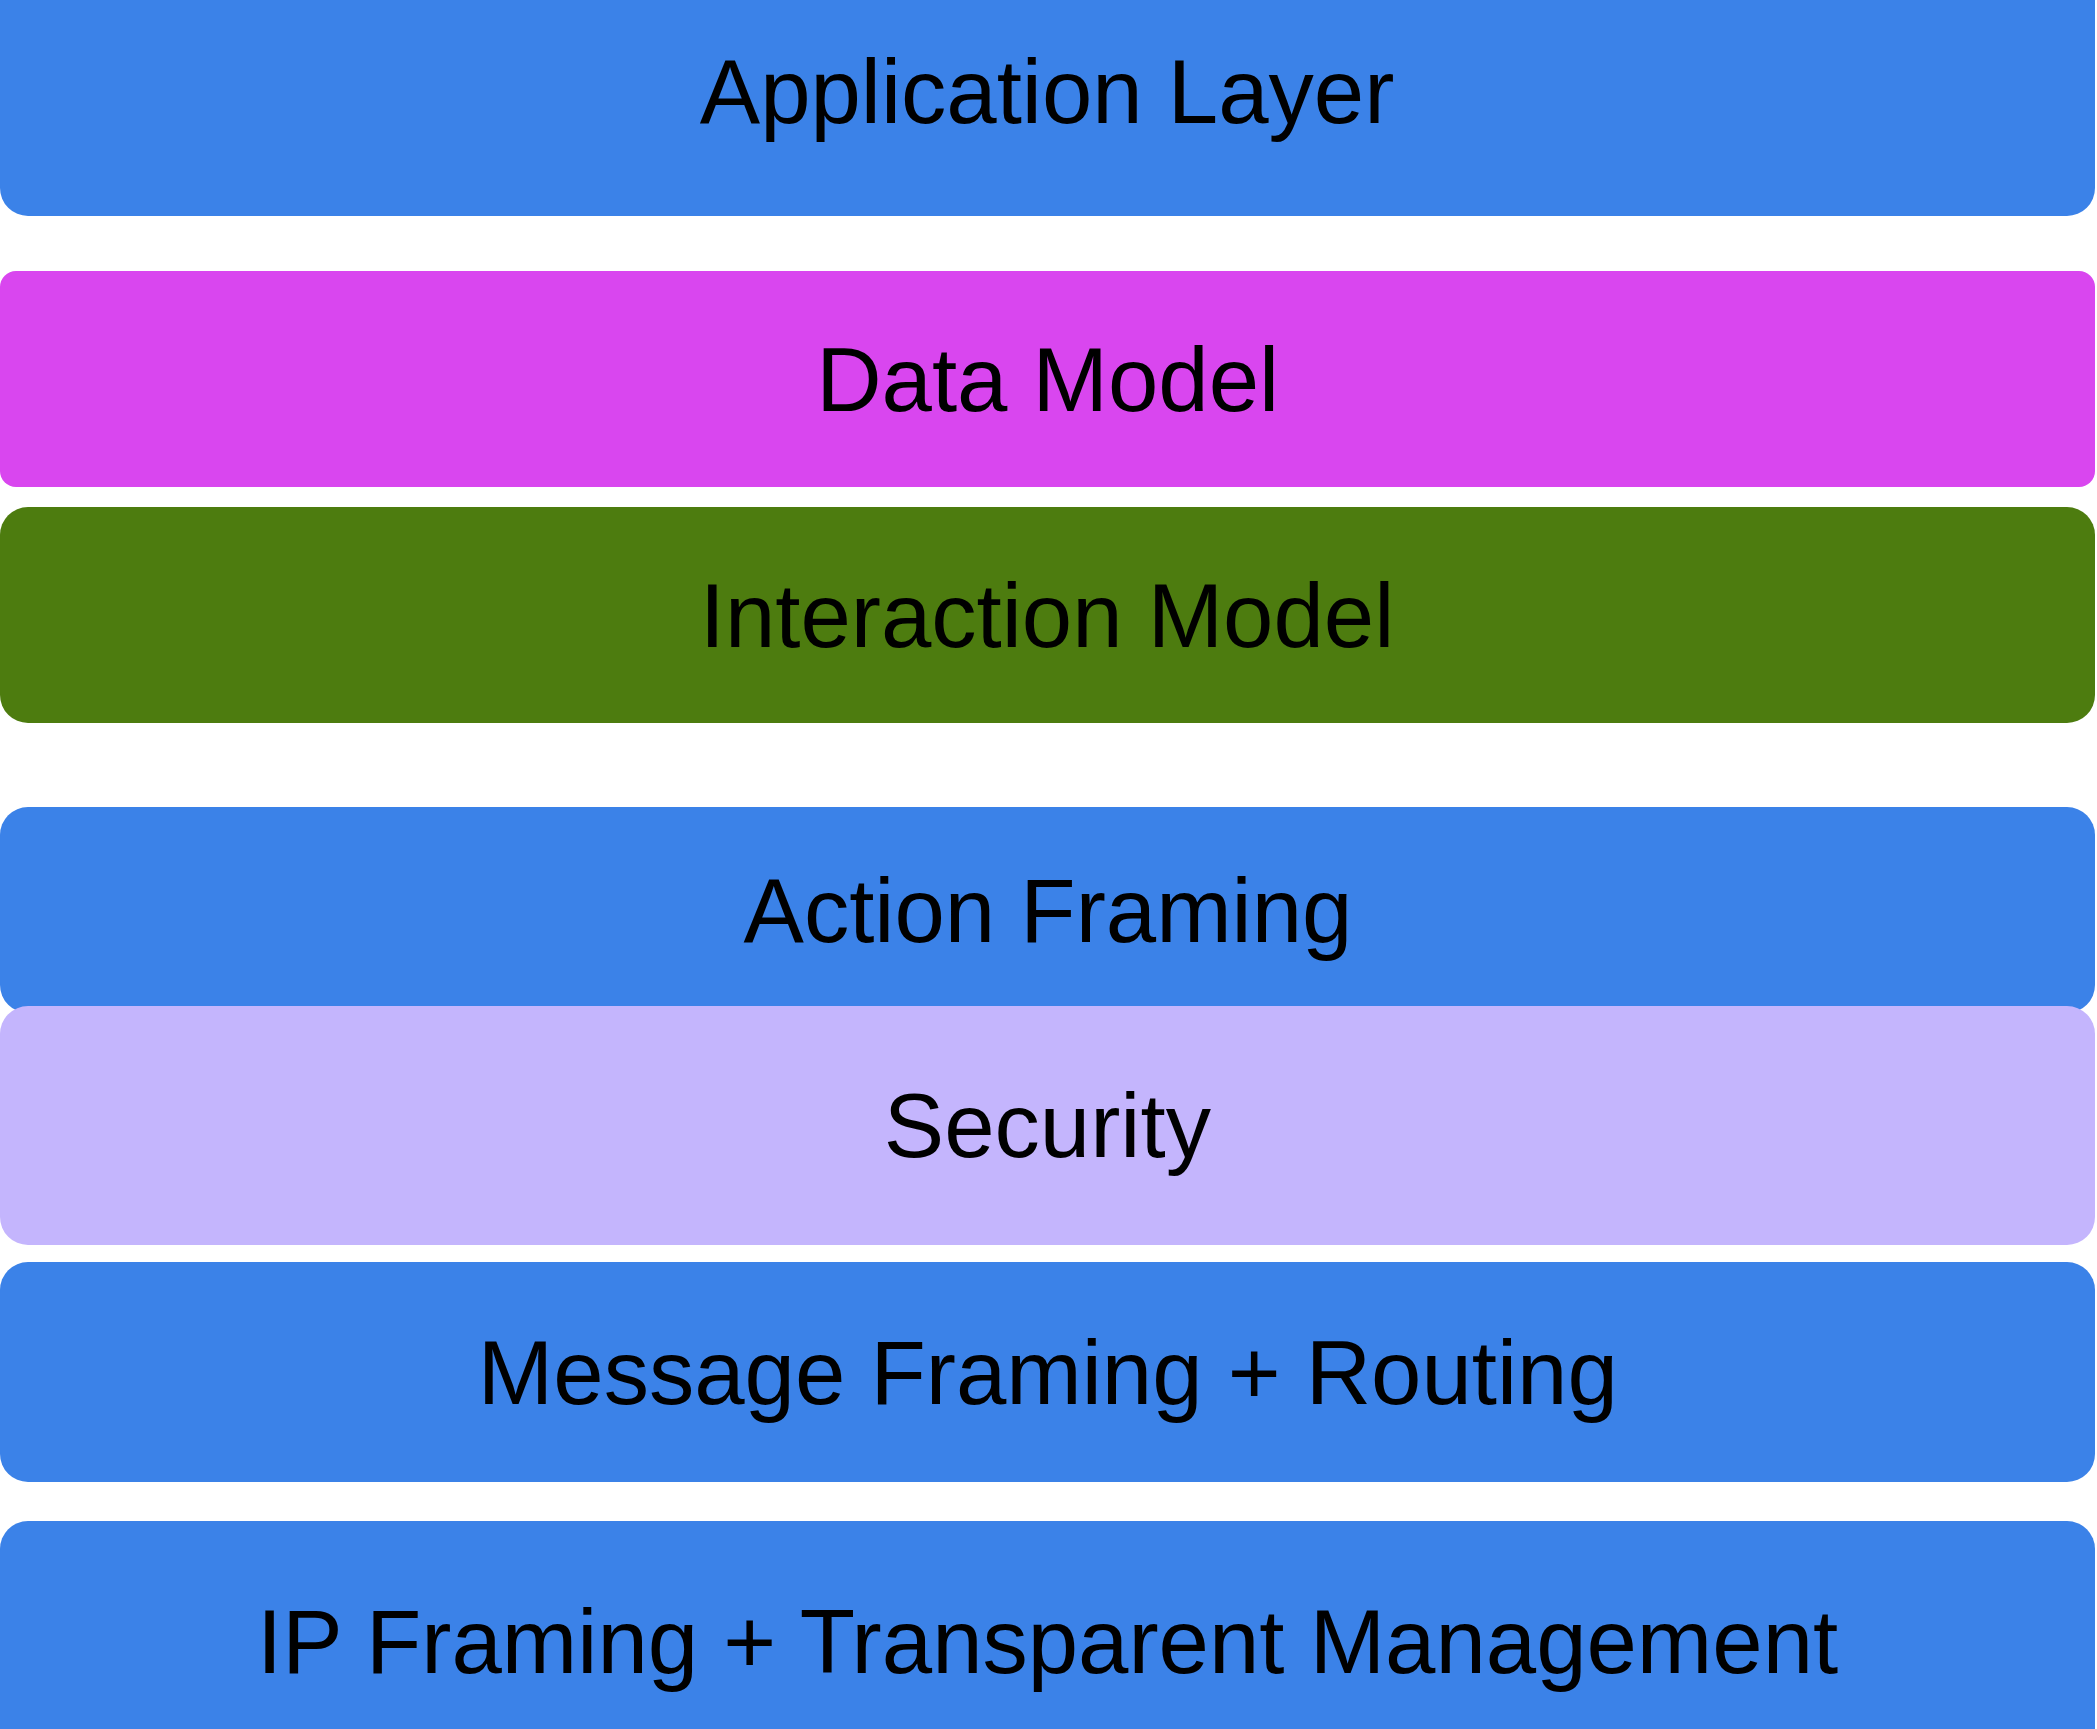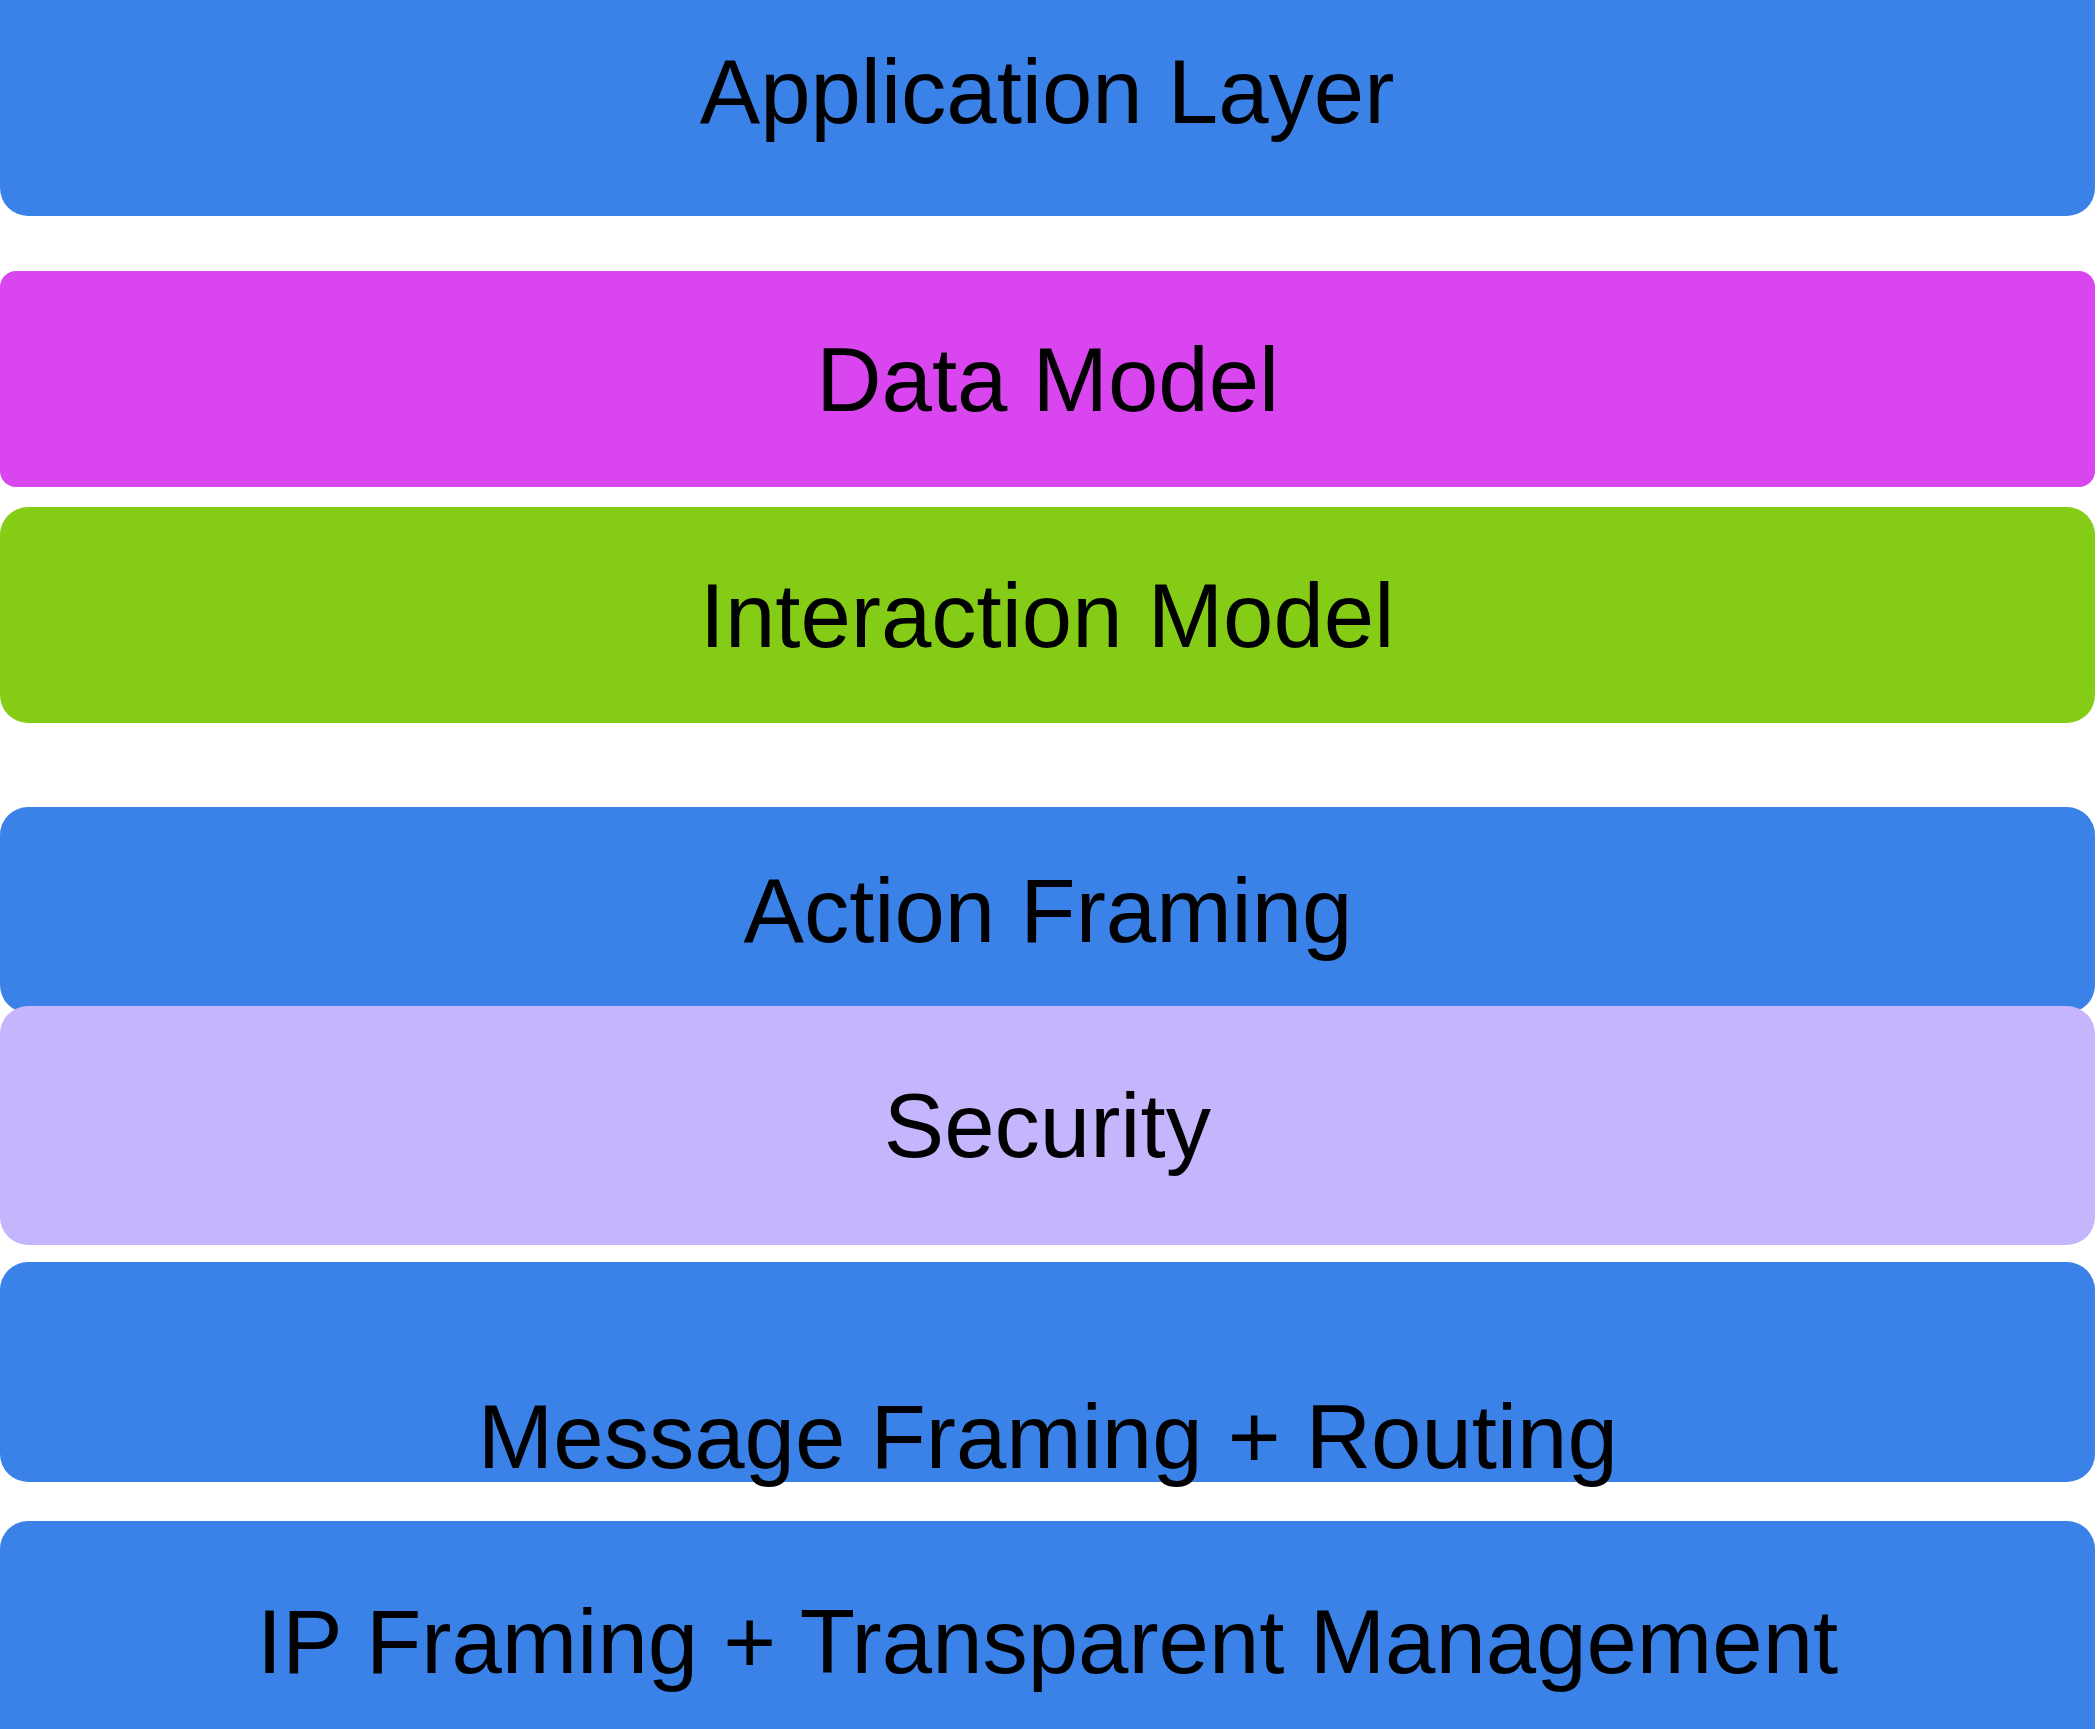--- a/index.html
+++ b/index.html
@@ -53,33 +53,33 @@
 <div id="stack" style="background: rgb(255, 255, 255);">
 
   <div class="layer-bar" style="top: -34px; height: 250px; background: rgb(59, 130, 232); border-radius: 28px;">
     <span class="layer-label" style="color: rgb(0, 0, 0);">Application Layer</span>
   </div>
 
   <div class="layer-bar" style="top: 271px; height: 216px; background: #d946ef; border-radius: 16px;">
     <span class="layer-label" style="color: rgb(0, 0, 0);">Data Model</span>
   </div>
 
-  <div class="layer-bar" style="top: 507px; height: 216px; background: #84cc16; border-radius: 28px;">
+  <div class="layer-bar" style="top: 507px; height: 216px; background: #4d7c0f; border-radius: 28px;">
     <span class="layer-label" style="color: rgb(0, 0, 0);">Interaction Model</span>
   </div>
 
   <div class="layer-bar" style="top: 763px; height: 206px; background: rgb(59, 130, 232); border-radius: 28px; margin-top: 44px;">
     <span class="layer-label" style="color: rgb(0, 0, 0);">Action Framing</span>
   </div>
 
   <div class="layer-bar" style="top: 1006px; height: 239px; background: #c4b5fd; border-radius: 28px;">
     <span class="layer-label" style="color: rgb(0, 0, 0);">Security</span>
   </div>
 
-  <div class="layer-bar" style="top: 1262px; height: 220px; background: rgb(59, 130, 232); border-radius: 28px; align-items: flex-end;">
+  <div class="layer-bar" style="top: 1262px; height: 220px; background: rgb(59, 130, 232); border-radius: 28px;">
     <span class="layer-label" style="color: rgb(0, 0, 0);">Message Framing + Routing</span>
   </div>
 
   <div class="layer-bar" style="top: 1521px; height: 241px; background: rgb(59, 130, 232); border-radius: 28px;">
     <span class="layer-label" style="color: rgb(0, 0, 0);">IP Framing + Transparent Management</span>
   </div>
 
 </div>
 
 

